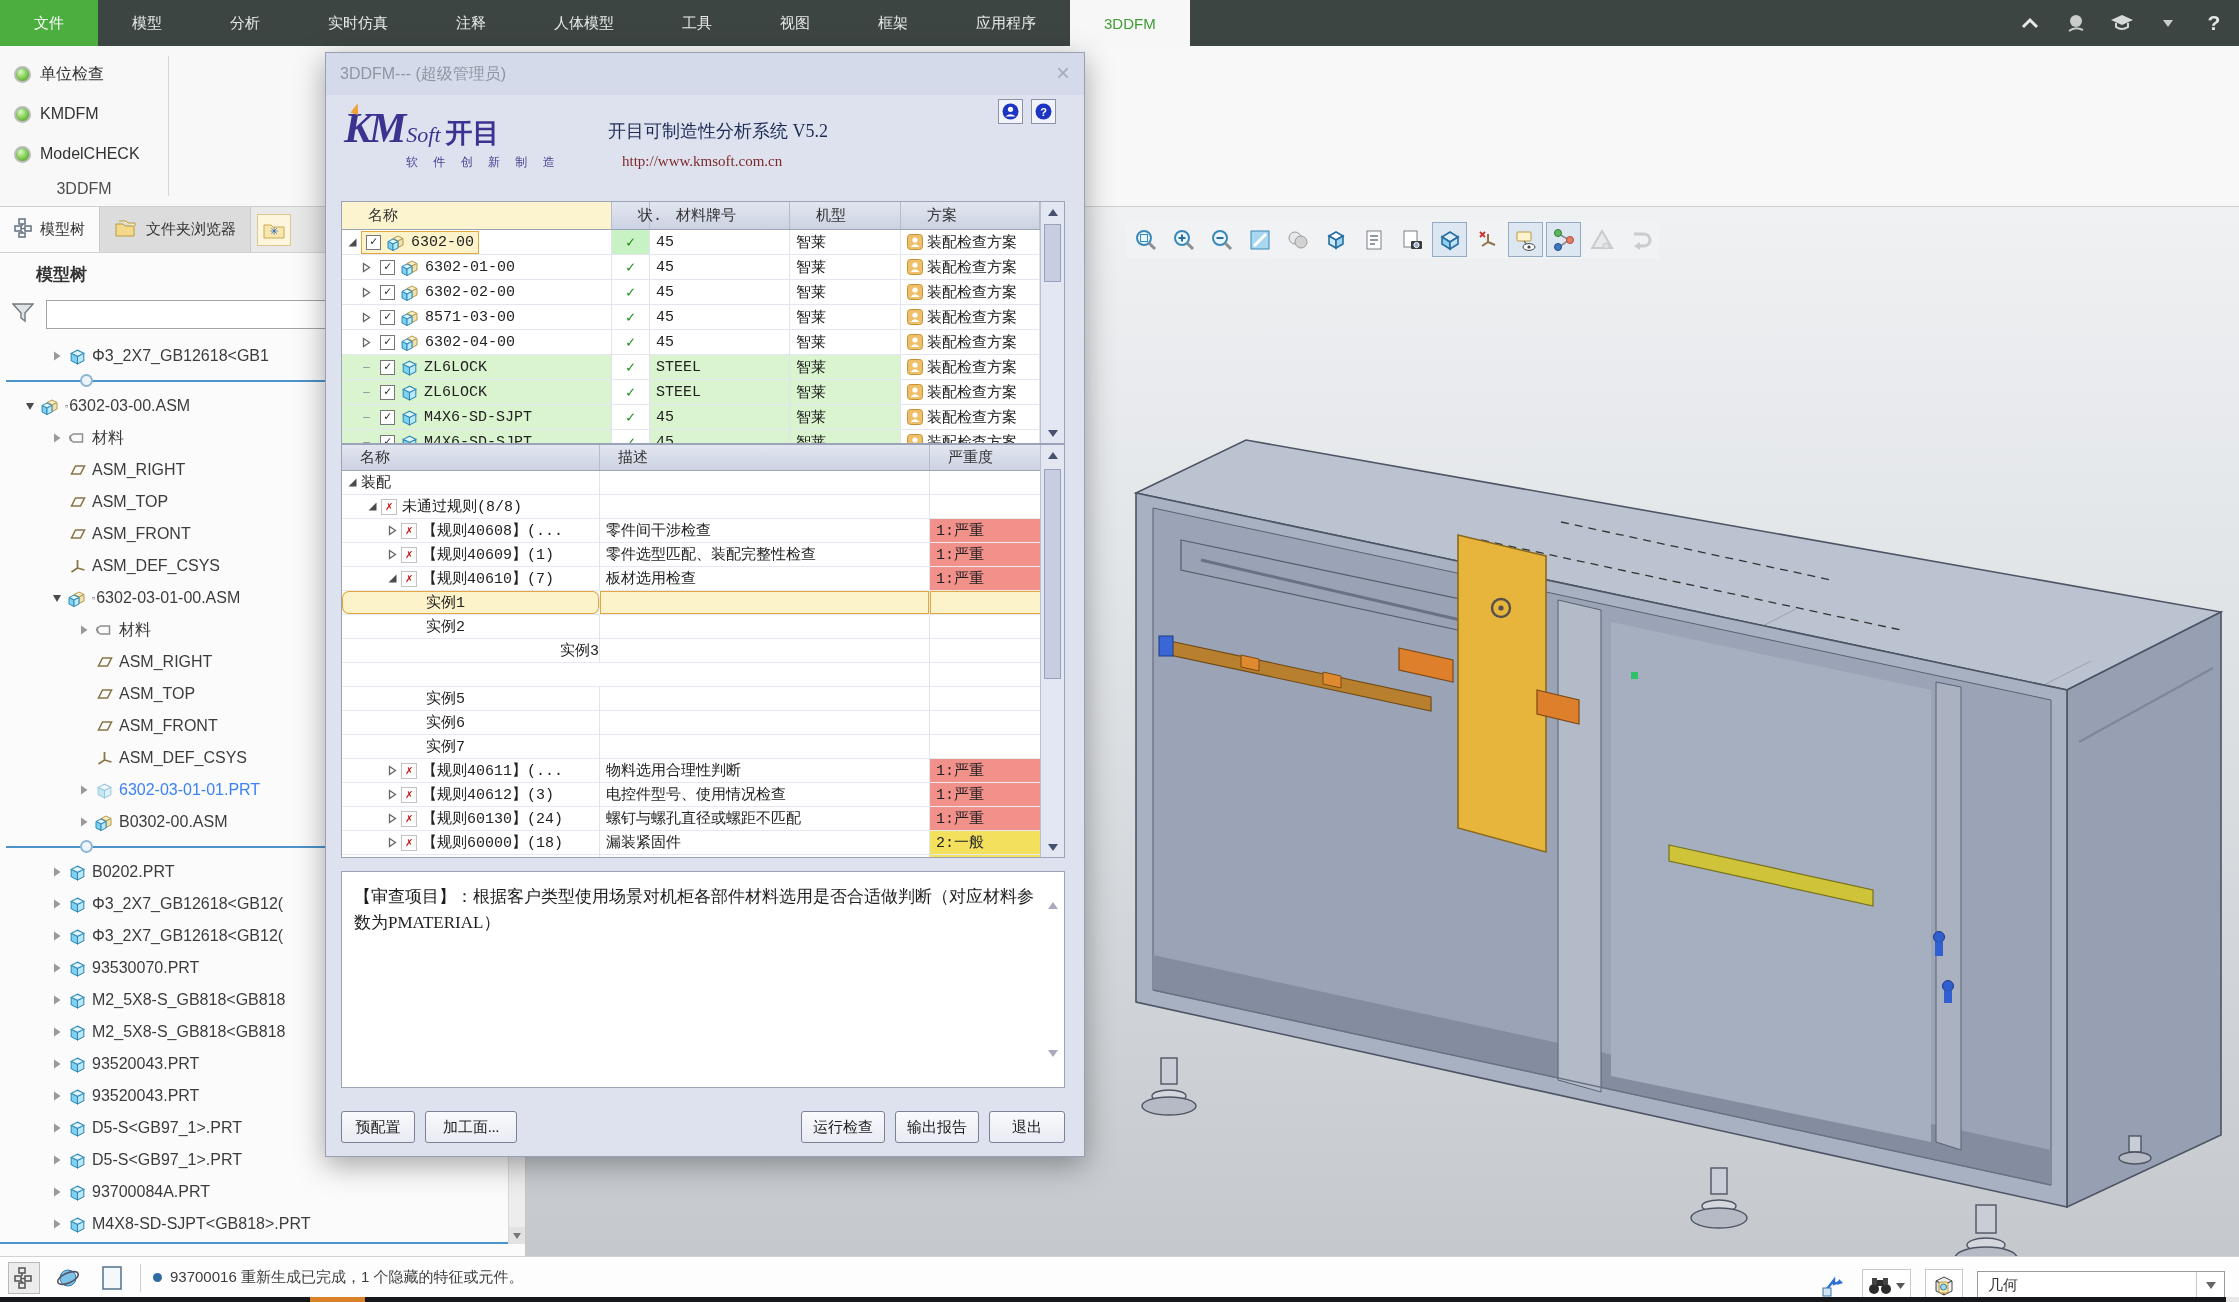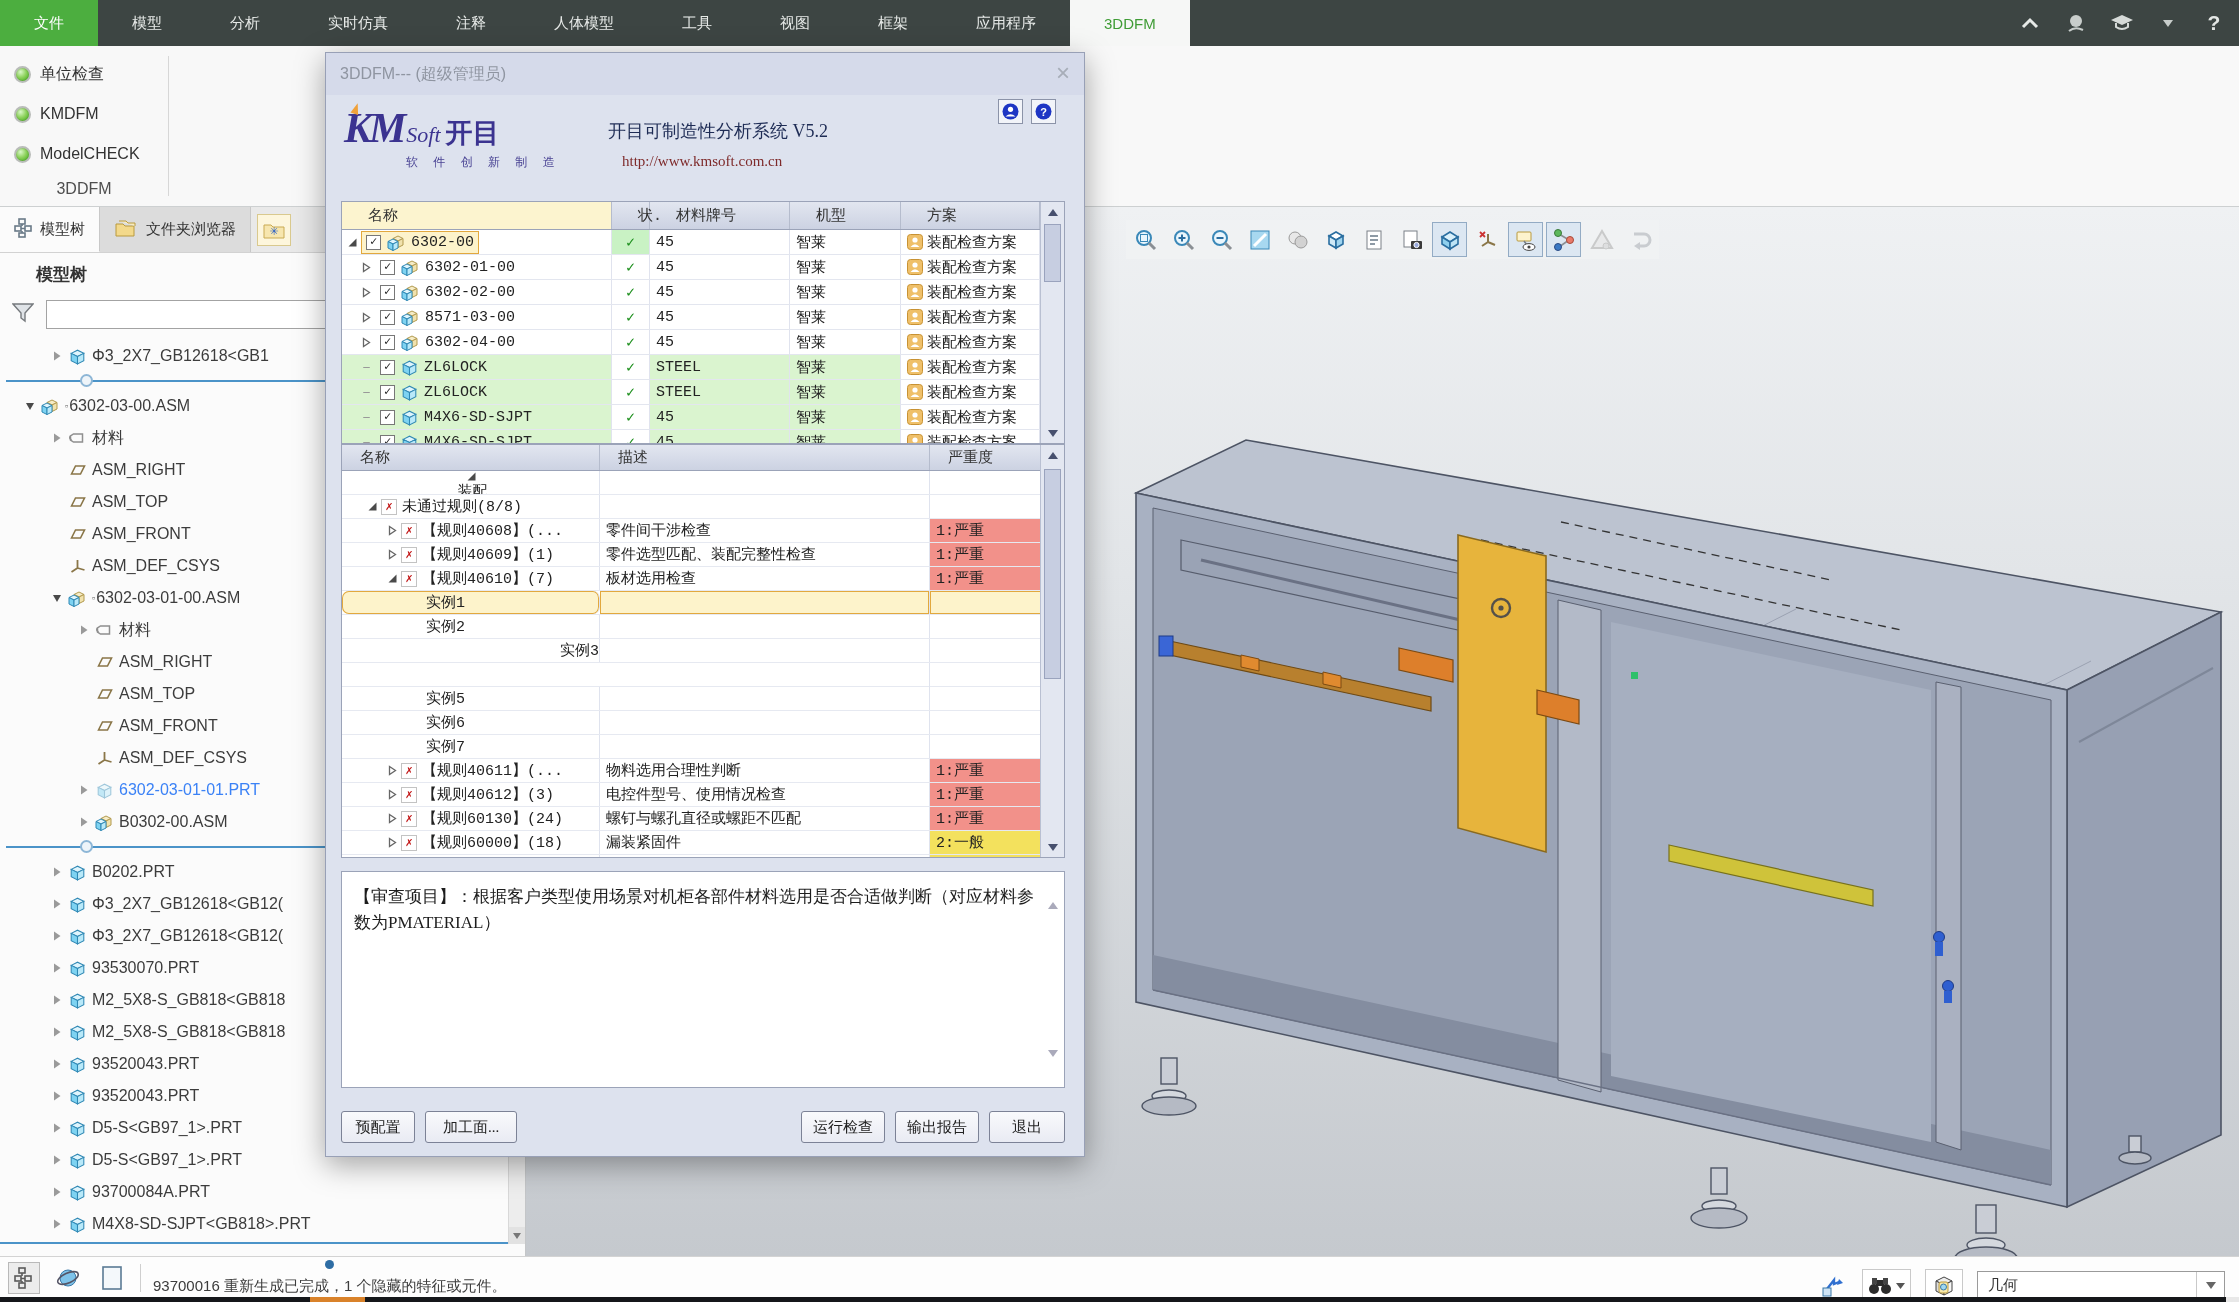--- a/index.html
+++ b/index.html
@@ -115,21 +115,21 @@
 
   .dlg-footer { position:absolute; left:0; right:0; top:1058px; height:36px; }
   .dlg-btn { position:absolute; height:32px; background:linear-gradient(#f9fafc,#e9ebf3); border:1px solid #7c8296; border-radius:3px; font-family:"Liberation Serif",serif; font-size:15px; color:#222; display:flex; align-items:center; justify-content:center; }
 
   
   .statusbar { position:absolute; left:0; right:0; bottom:5px; height:41px; background:#fdfdfd; border-top:1px solid #d3d3d3; z-index:10; }
   .sb-left { position:absolute; left:8px; top:0; height:41px; display:flex; align-items:center; gap:12px; }
   .sb-btn { width:32px; height:32px; display:flex; align-items:center; justify-content:center; }
   .sb-btn.pressed { border:1px solid #b9b9b9; background:#ececec; }
   .sb-sep { width:1px; height:28px; background:#cfcfcf; }
-  .sb-msg { font-size:15px; color:#3c3c3c; display:flex; align-items:center; gap:8px;flex-direction:column; }
+  .sb-msg { font-size:15px; color:#3c3c3c; display:flex; align-items:center; gap:8px; }
   .sb-dot { width:9px; height:9px; border-radius:50%; background:#2e6da4; }
   .sb-right { position:absolute; right:14px; top:8px; height:41px; display:flex; align-items:center; gap:14px; }
   .sb-tool { height:34px; display:flex; align-items:center; justify-content:center; border:1px solid #c9c9c9; background:#fff; padding:0 5px; gap:4px; }
   .sb-select { width:248px; height:30px; background:#fff; border:1px solid #9a9a9a; display:flex; align-items:center; padding-left:10px; font-size:15px; color:#333; position:relative; }
   .sb-select .arr { position:absolute; right:0; top:0; bottom:0; width:28px; border-left:1px solid #c9c9c9; display:flex; align-items:center; justify-content:center; }
   .bottom-strip { position:absolute; left:0; right:0; bottom:0; height:5px; background:#15171a; z-index:40; }
   .bs-orange { position:absolute; left:310px; width:55px; top:0; bottom:0; background:#d9822a; }
   .bs-white { position:absolute; right:0; width:13px; top:0; bottom:0; background:#e8e8e8; }
 </style>
 </head>
@@ -1137,21 +1137,21 @@
     </div>
 
     <div class="tbl" id="rules-table">
       <div class="tbl-inner" id="rules-inner">
           <div class="t2-head">
             <div class="hc">名称</div>
             <div class="hc">描述</div>
             <div class="hc">严重度</div>
           </div>
           <div class="t2-row">
-            <div class="c" style="padding-left: 4px; flex-direction: column;">
+            <div class="c" style="padding-left: 4px;">
               <span class="exp">
                 <svg width="11" height="11" viewBox="0 0 11 11">
                   <polygon points="9.5,1.5 9.5,9.5 1.5,9.5" fill="#4a4a4a"></polygon>
                 </svg>
               </span>
               <span>装配</span>
             </div>
             <div class="c"></div>
             <div class="c"></div>
           </div>

